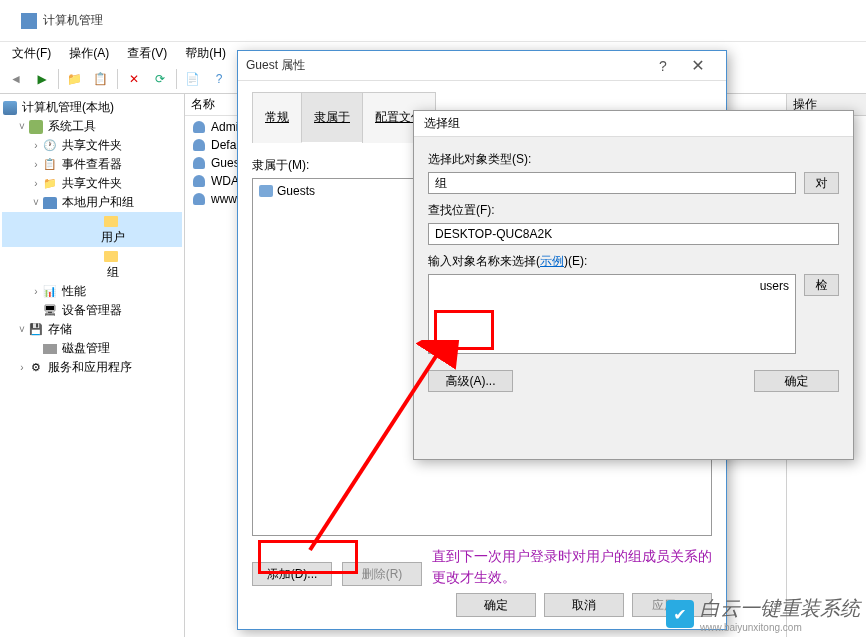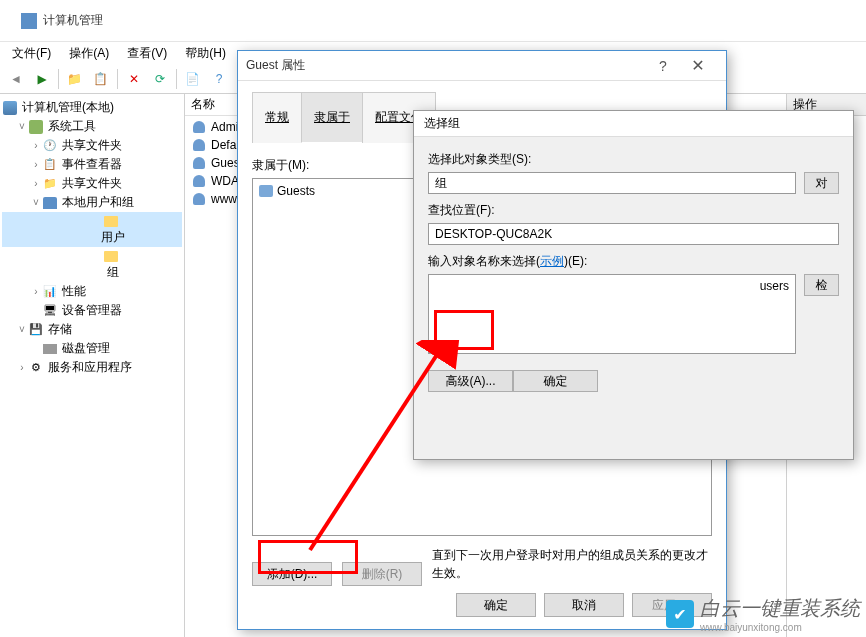--- a/index.html
+++ b/index.html
@@ -57,37 +57,37 @@
     
     .tab-content { padding-top: 14px; }
     .field-label { margin-bottom: 4px; }
     .member-list { border: 1px solid #999; height: 358px; background: #fff; padding: 4px; }
     .member-item { display: flex; align-items: center; padding: 1px 2px; }
     .group-sm-icon { width: 14px; height: 12px; background: #7aa8d8; margin-right: 4px; border-radius: 2px; }
     
     .dialog-footer-row { display: flex; align-items: flex-start; margin-top: 10px; gap: 10px; }
     .btn { min-width: 80px; height: 24px; border: 1px solid #adadad; background: #e1e1e1; cursor: default; font-family: inherit; font-size: 12px; padding: 0 10px; margin-top: 16px; }
     .btn:disabled { color: #888; }
-    .hint-text { flex: 1; font-size: 12px; color: #000000; line-height: 1.5; }
+    .hint-text { flex: 1; font-size: 14px; color: #a21caf; line-height: 1.5; }
     
     .dialog-bottom-buttons { position: absolute; bottom: 12px; right: 14px; display: flex; gap: 8px; }
     
     
     .dialog-select { position: absolute; left: 413px; top: 110px; width: 441px; height: 350px; background: #f0f0f0; border: 1px solid #999; box-shadow: 3px 3px 12px rgba(0,0,0,0.3); z-index: 10; }
     .dialog-select-body { padding: 14px; }
     .sel-label { margin-bottom: 4px; margin-top: 8px; }
     .sel-label:first-child { margin-top: 0; }
     .sel-field-row { display: flex; gap: 8px; align-items: stretch; }
     .sel-input { flex: 1; height: 22px; border: 1px solid #999; background: #fff; padding: 0 6px; font-family: inherit; font-size: 12px; }
     .sel-btn-narrow { width: 35px; border: 1px solid #adadad; background: #e1e1e1; cursor: default; font-family: inherit; font-size: 12px; }
     .sel-textarea { flex: 1; height: 80px; border: 1px solid #999; background: #fff; padding: 4px 6px; font-family: inherit; font-size: 12px; resize: none; text-align: right; }
     .sel-textarea-wrap { display: flex; gap: 8px; align-items: stretch; }
     .link { color: #0066cc; text-decoration: underline; cursor: pointer; }
     
-    .sel-bottom { display: flex; justify-content: flex-start; margin-top: 16px; }
+    .sel-bottom { display: flex; justify-content: space-between; margin-top: 16px; }
     .sel-bottom-right { display: flex; gap: 8px; }
     .btn-wide { min-width: 85px; height: 22px; border: 1px solid #adadad; background: #e1e1e1; cursor: default; font-family: inherit; font-size: 12px; }
     
     
     .red-box { position: absolute; border: 3px solid #ff0000; pointer-events: none; z-index: 20; }
     .red-arrow { position: absolute; z-index: 19; pointer-events: none; }
     
     .watermark { position: absolute; right: 6px; bottom: 4px; display: flex; align-items: center; gap: 6px; z-index: 30; }
     .wm-icon { width: 28px; height: 28px; background: #29abe2; border-radius: 4px; display: flex; align-items: center; justify-content: center; color: #fff; font-size: 16px; }
     .wm-text { font-size: 20px; color: #666; font-style: italic; }

